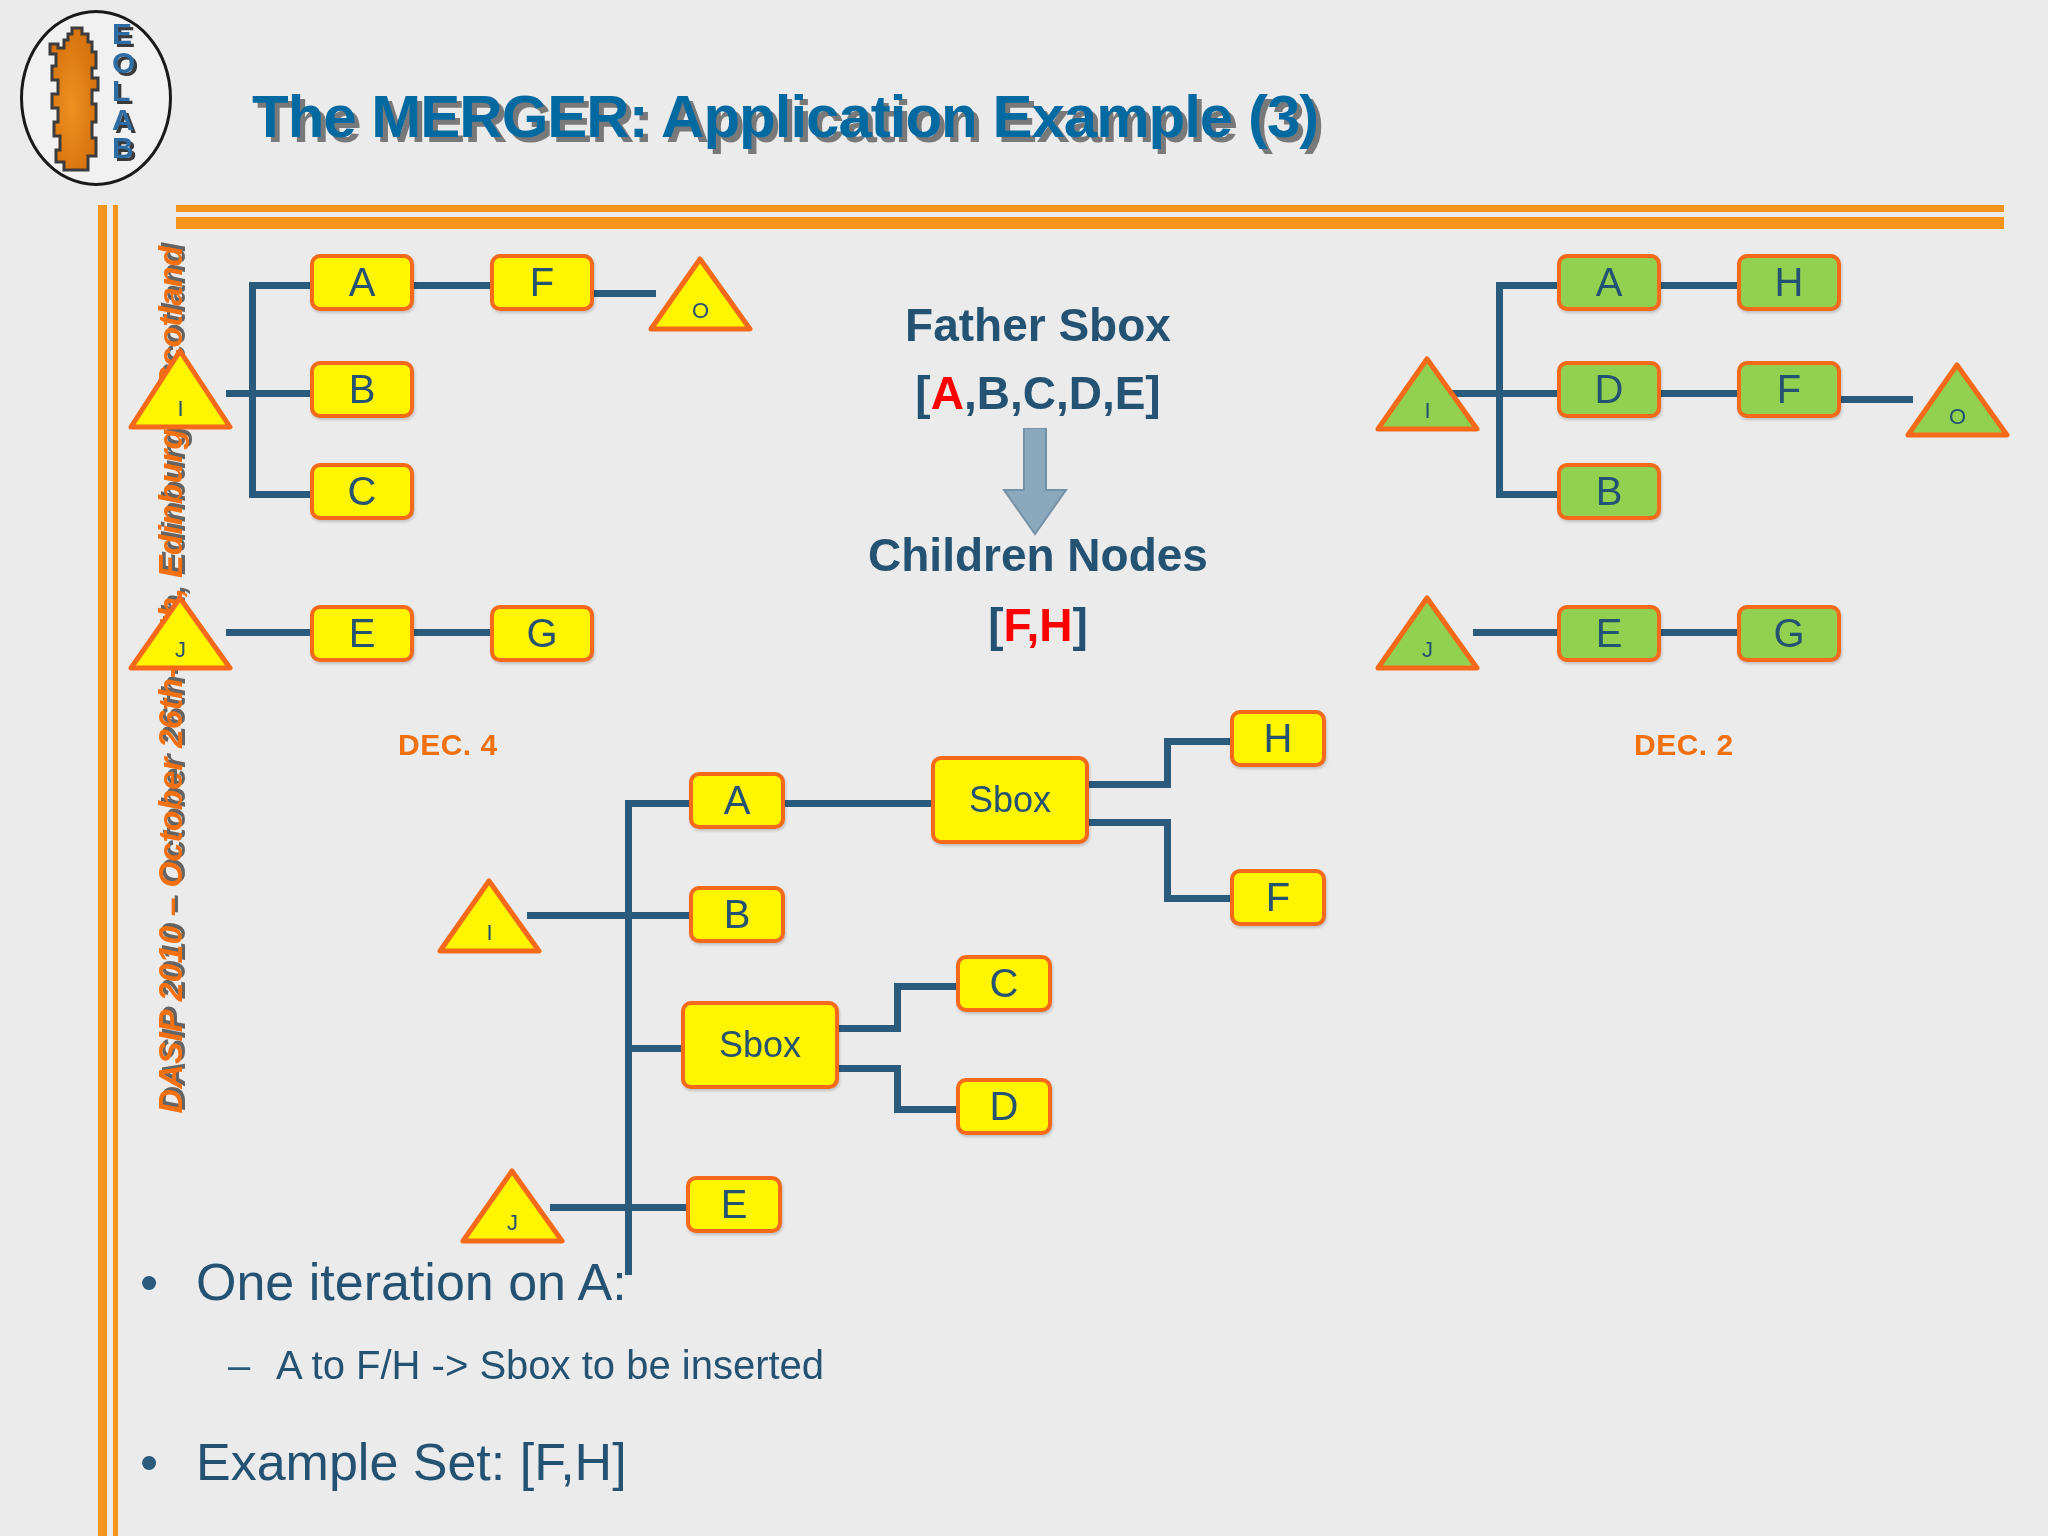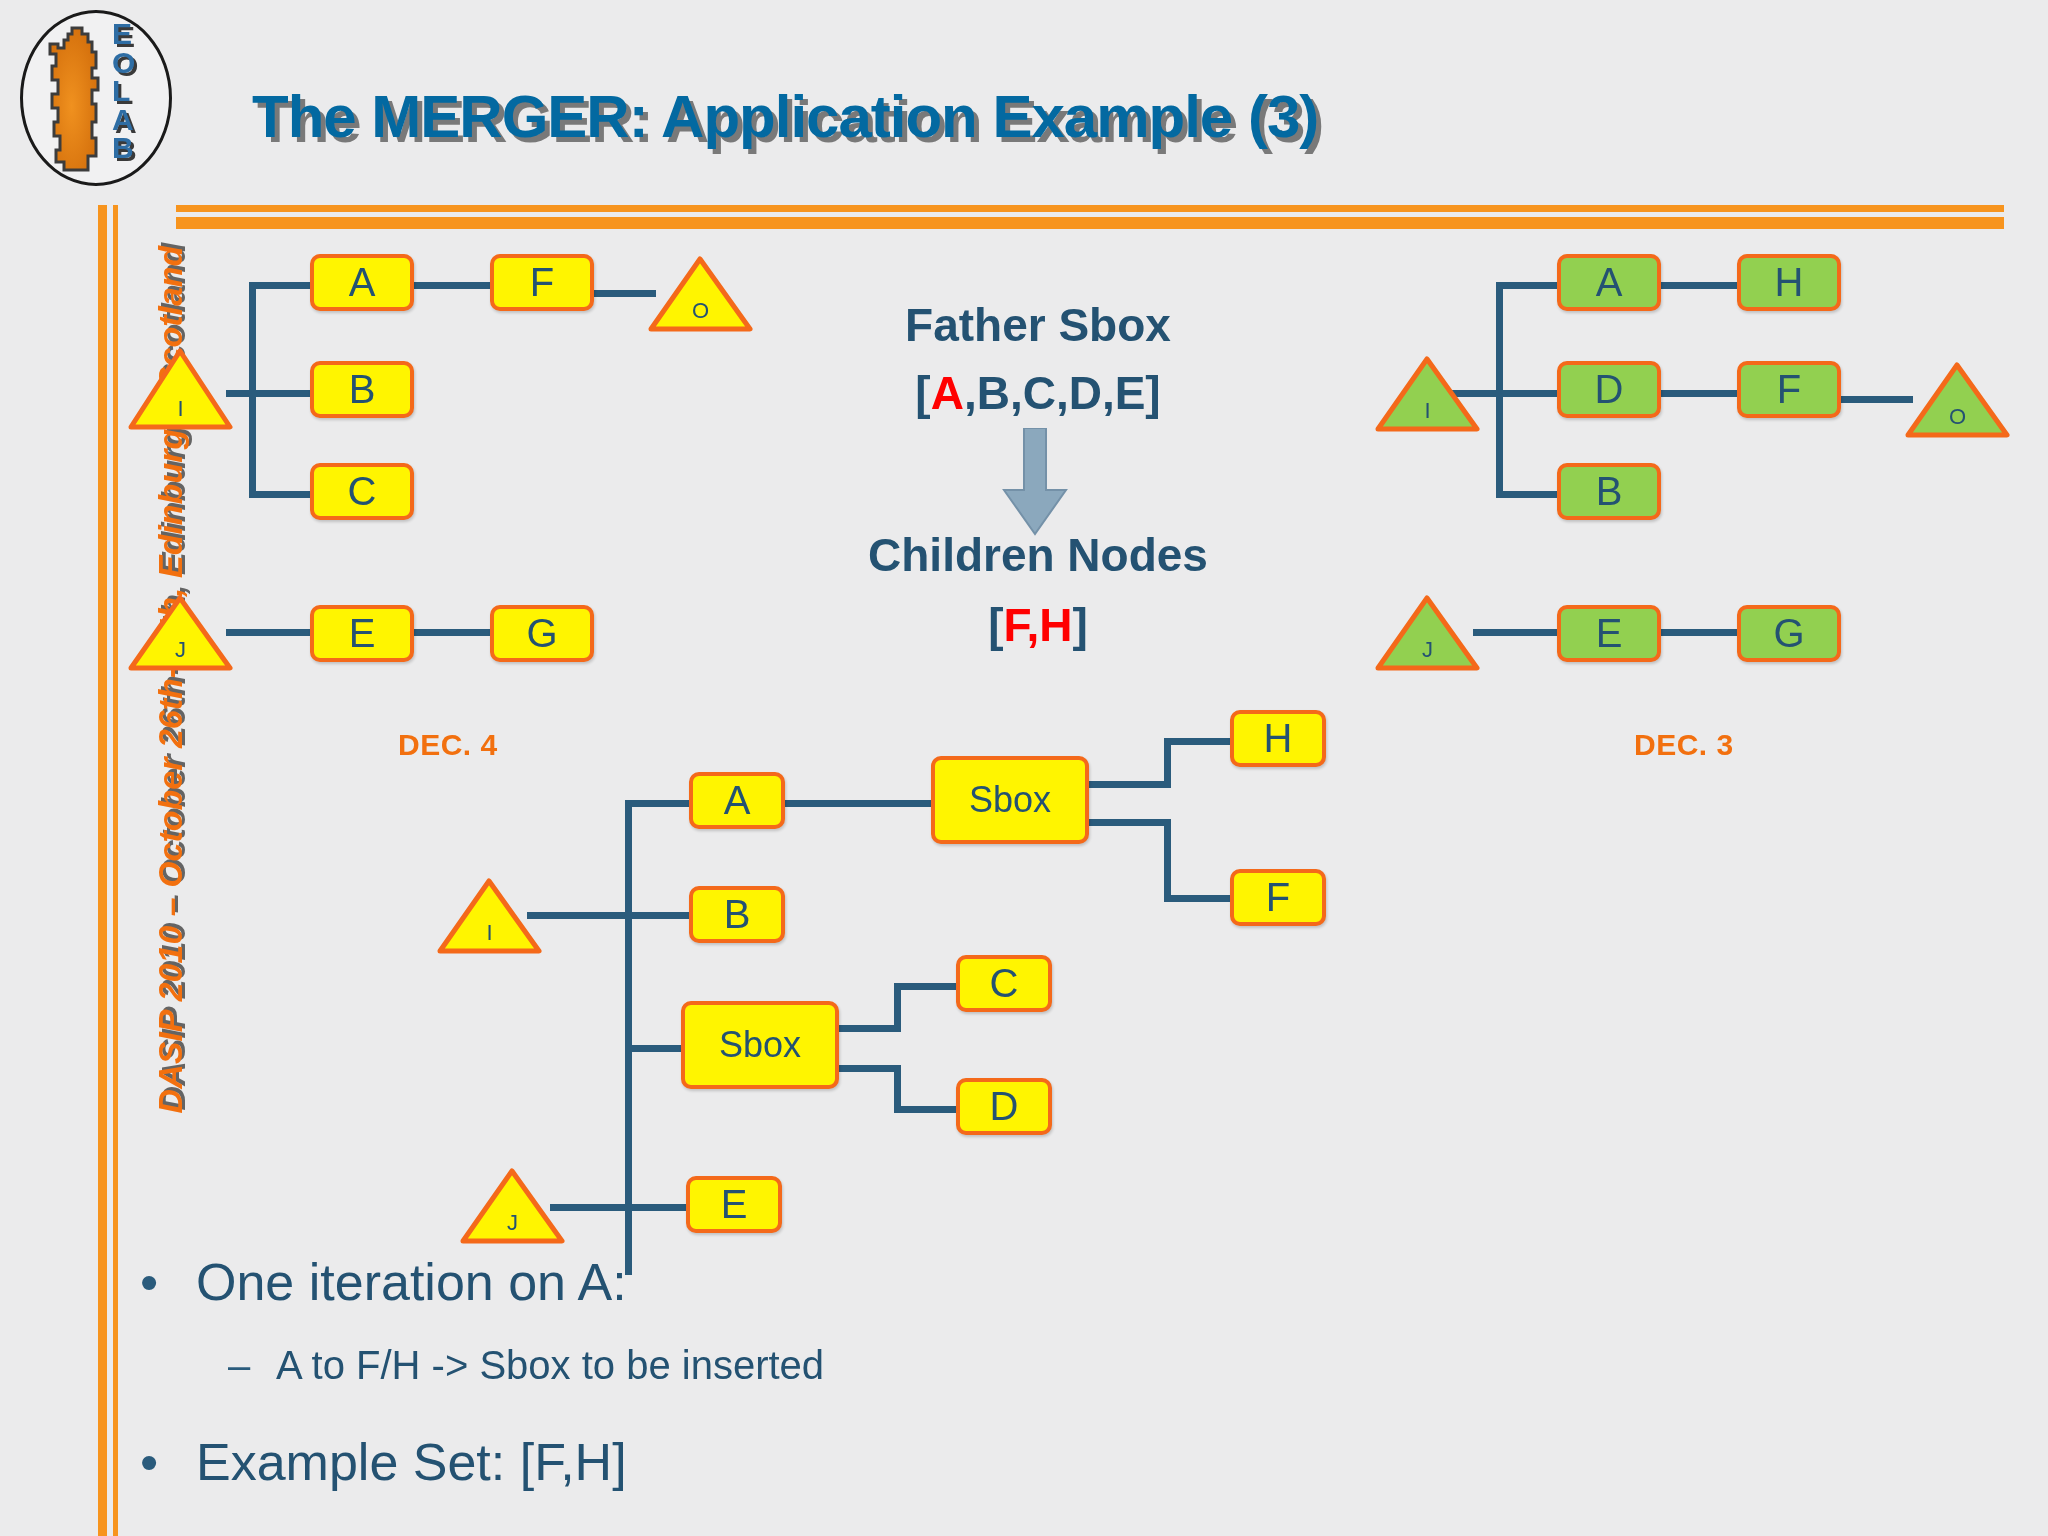--- a/index.html
+++ b/index.html
@@ -353,21 +353,21 @@
   </div>
   <div class="line h" style="left:1473px; top:629px; width:84px;"></div>
   <div class="node green2" style="left:1557px; top:605px; width:104px; height:57px;">
     <span>E</span>
   </div>
   <div class="line h" style="left:1661px; top:629px; width:76px;"></div>
   <div class="node green2" style="left:1737px; top:605px; width:104px; height:57px;">
     <span>G</span>
   </div>
 
-  <div class="dec-label" style="left:1634px; top:728px;">DEC. 3</div>
+  <div class="dec-label" style="left:1634px; top:728px;">DEC. 2</div>
 
   <div class="line v" style="left:625px; top:800px; height:475px;"></div>
   <div class="line h" style="left:625px; top:800px; width:64px;"></div>
   <div class="line h" style="left:527px; top:912px; width:162px;"></div>
   <div class="line h" style="left:625px; top:1045px; width:56px;"></div>
 
   <div class="tri" style="left:437px; top:878px;">
     <svg width="105" height="76" viewBox="0 0 105 76">
       <polygon points="52,3 102,73 3,73" fill="#fff500" stroke="#f4691a" stroke-width="5" stroke-linejoin="round"></polygon>
     </svg>

